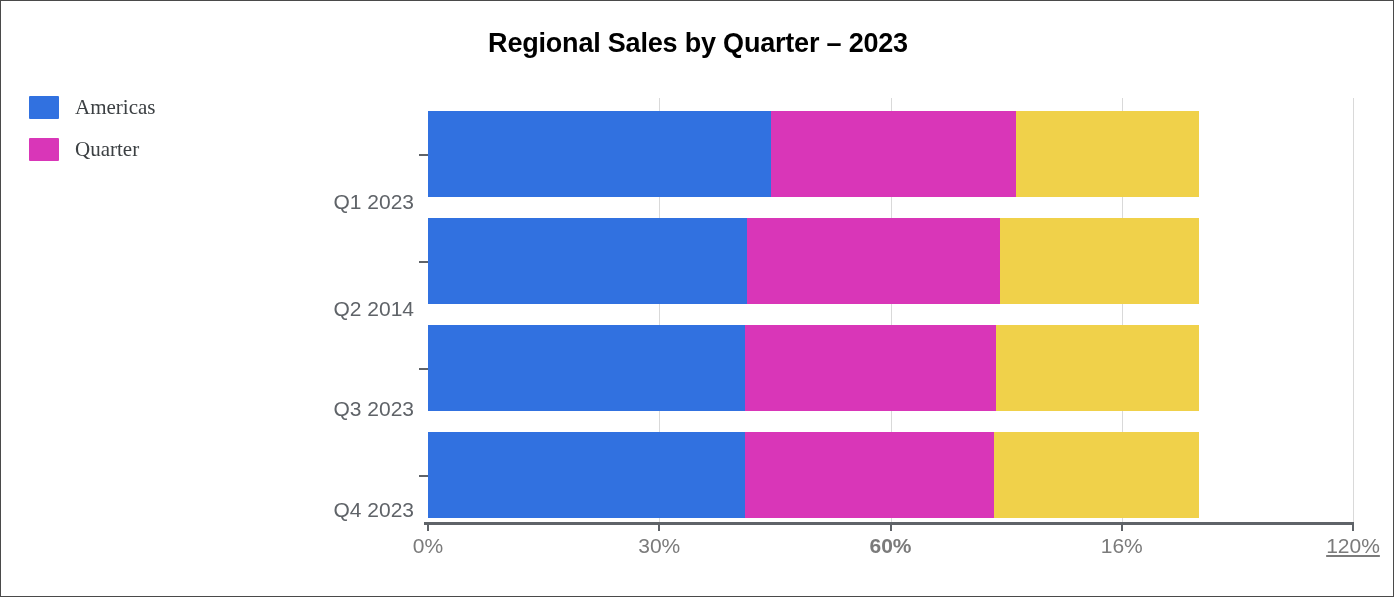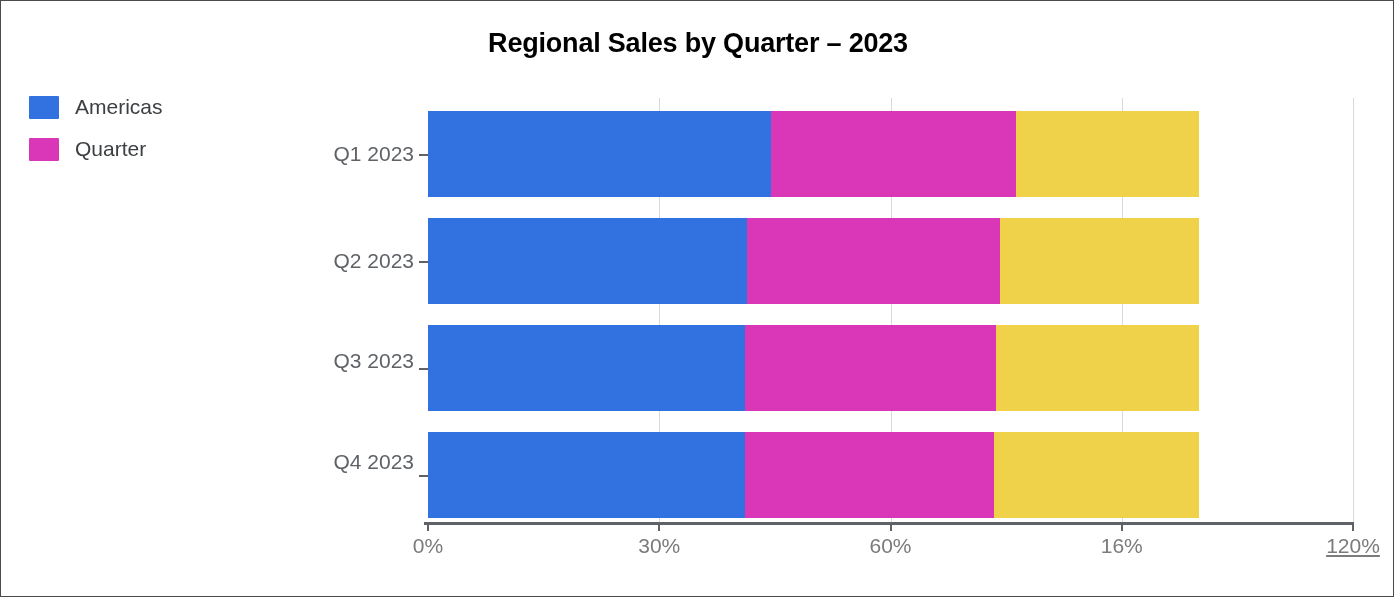--- a/index.html
+++ b/index.html
@@ -35,20 +35,21 @@
   }
 
   
   #legend {
     position: absolute;
     left: 28px;
     top: 92px;
     display: flex;
     flex-direction: column;
     gap: 14px;
+    font-family: Liberation Serif, serif;
   }
   .legend-item {
     display: flex;
     align-items: center;
     gap: 16px;
     height: 28px;
   }
   .legend-swatch {
     width: 30px;
     height: 23px;
@@ -110,20 +111,21 @@
   }
   .y-tick-label {
     position: absolute;
     right: 100%;
     margin-right: 14px;
     font-size: 21px;
     color: #5f6368;
     transform: translateY(-50%);
     white-space: nowrap;
     text-align: right;
+    margin-top: 48px;
   }
 
   
   .bar-group {
     position: absolute;
     left: 0;
     height: 86px;
   }
   .bar-segment {
     position: absolute;
@@ -175,34 +177,34 @@
         <div class="bar-group" style="top: 334px;">
           <div class="bar-segment" title="Americas: 41.1%" style="left: 0px; width: 316.812px; background: rgb(49, 113, 224);"></div>
           <div class="bar-segment" title="Europe: 32.3%" style="left: 316.812px; width: 248.979px; background: rgb(217, 54, 184);"></div>
           <div class="bar-segment" title="Asia: 26.6%" style="left: 565.792px; width: 205.042px; background: rgb(240, 209, 74);"></div>
         </div>
       </div>
     <div id="y-axis">
         <div class="y-tick" style="top: 56px;"></div>
         <div class="y-tick-label" style="top: 56px;">Q1 2023</div>
         <div class="y-tick" style="top: 163px;"></div>
-        <div class="y-tick-label" style="top: 163px;">Q2 2023</div>
+        <div class="y-tick-label" style="top: 163px;">Q2 2014</div>
         <div class="y-tick" style="top: 270px;"></div>
         <div class="y-tick-label" style="top: 263px;">Q3 2023</div>
         <div class="y-tick" style="top: 377px;"></div>
         <div class="y-tick-label" style="top: 364px;">Q4 2023</div>
       </div>
     <div id="axis-line-x"></div>
     <div id="x-axis">
         <div class="x-tick" style="left: -1px;"></div>
         <div class="x-tick-label" style="left: 0px;">0%</div>
         <div class="x-tick" style="left: 230.25px;"></div>
         <div class="x-tick-label" style="left: 231.25px;">30%</div>
         <div class="x-tick" style="left: 461.5px;"></div>
-        <div class="x-tick-label" style="left: 462.5px;">60%</div>
+        <div class="x-tick-label" style="left: 462.5px; font-weight: bold;">60%</div>
         <div class="x-tick" style="left: 692.75px;"></div>
         <div class="x-tick-label" style="left: 693.75px;">16%</div>
         <div class="x-tick" style="left: 924px;"></div>
         <div class="x-tick-label" style="left: 925px; text-decoration: underline;">120%</div>
       </div>
   </div>
 
 </div>
 
 </body></html>

